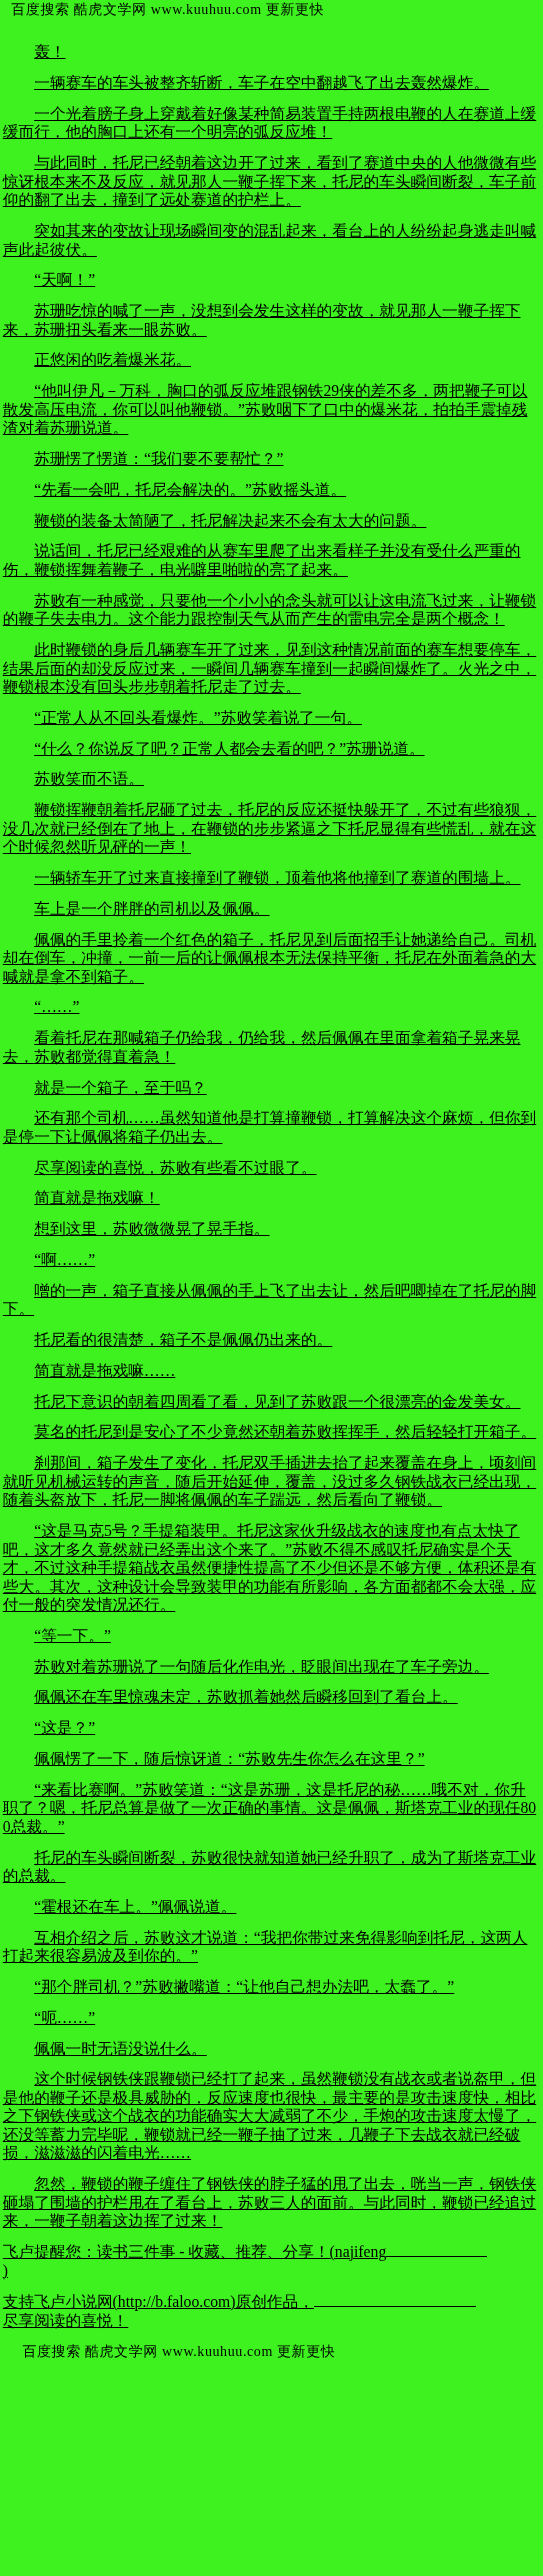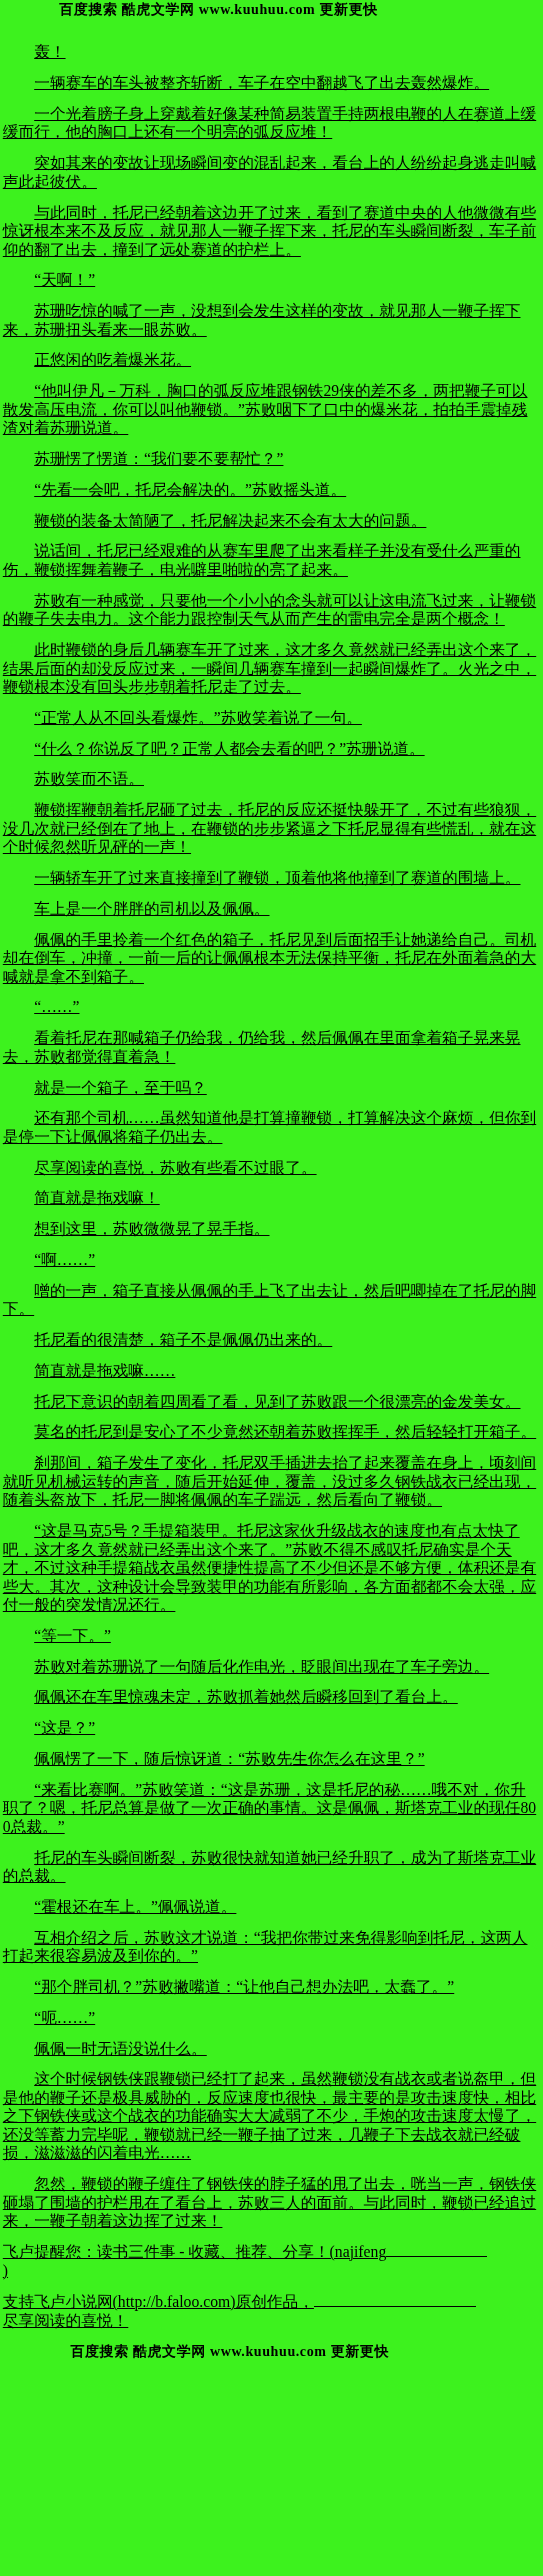--- a/index.html
+++ b/index.html
@@ -6,27 +6,26 @@
   body {
     width: 543px;
     height: 2576px;
     overflow: hidden;
     background: #3DF21E;
     color: #000;
     font-family: "Liberation Serif", "DejaVu Serif", serif;
   }
   .banner {
     font-family: "Liberation Serif", "DejaVu Serif", serif;
-    font-weight: bold;
+    font-weight: normal;
     font-size: 14px;
     line-height: 15.7px;
     padding: 1.7px 0 0 11.2px;
     letter-spacing: 0.6px;
     white-space: nowrap;
-    margin-left: 48px;
   }
   .banner.bottom { padding-left: 22.4px; margin-top: 12.3px; }
   .content {
     padding: 26px 2.8px 0 2.8px;
     font-size: 15.7px;
     line-height: 18.5px;
   }
   .para {
     margin: 0 0 12.3px 0;
     text-indent: 2em;
@@ -47,32 +46,32 @@
 </head>
 <body>
 
 <div class="banner top">百度搜索 酷虎文学网 www.kuuhuu.com 更新更快</div>
 
 <div class="content">
   <div id="story-paragraphs">
       <p class="para">轰！</p>
       <p class="para">一辆赛车的车头被整齐斩断，车子在空中翻越飞了出去轰然爆炸。</p>
       <p class="para">一个光着膀子身上穿戴着好像某种简易装置手持两根电鞭的人在赛道上缓缓而行，他的胸口上还有一个明亮的弧反应堆！</p>
+      <p class="para">与此同时，托尼已经朝着这边开了过来，看到了赛道中央的人他微微有些惊讶根本来不及反应，就见那人一鞭子挥下来，托尼的车头瞬间断裂，车子前仰的翻了出去，撞到了远处赛道的护栏上。</p>
       <p class="para">突如其来的变故让现场瞬间变的混乱起来，看台上的人纷纷起身逃走叫喊声此起彼伏。</p>
-      <p class="para">与此同时，托尼已经朝着这边开了过来，看到了赛道中央的人他微微有些惊讶根本来不及反应，就见那人一鞭子挥下来，托尼的车头瞬间断裂，车子前仰的翻了出去，撞到了远处赛道的护栏上。</p>
       <p class="para">“天啊！”</p>
       <p class="para">苏珊吃惊的喊了一声，没想到会发生这样的变故，就见那人一鞭子挥下来，苏珊扭头看来一眼苏败。</p>
       <p class="para">正悠闲的吃着爆米花。</p>
       <p class="para">“他叫伊凡－万科，胸口的弧反应堆跟钢铁29侠的差不多，两把鞭子可以散发高压电流，你可以叫他鞭锁。”苏败咽下了口中的爆米花，拍拍手震掉残渣对着苏珊说道。</p>
       <p class="para">苏珊愣了愣道：“我们要不要帮忙？”</p>
       <p class="para">“先看一会吧，托尼会解决的。”苏败摇头道。</p>
       <p class="para">鞭锁的装备太简陋了，托尼解决起来不会有太大的问题。</p>
       <p class="para">说话间，托尼已经艰难的从赛车里爬了出来看样子并没有受什么严重的伤，鞭锁挥舞着鞭子，电光噼里啪啦的亮了起来。</p>
       <p class="para">苏败有一种感觉，只要他一个小小的念头就可以让这电流飞过来，让鞭锁的鞭子失去电力。这个能力跟控制天气从而产生的雷电完全是两个概念！</p>
-      <p class="para">此时鞭锁的身后几辆赛车开了过来，这才多久竟然就已经弄出这个来了，结果后面的却没反应过来，一瞬间几辆赛车撞到一起瞬间爆炸了。火光之中，鞭锁根本没有回头步步朝着托尼走了过去。</p>
+      <p class="para">此时鞭锁的身后几辆赛车开了过来，见到这种情况前面的赛车想要停车，结果后面的却没反应过来，一瞬间几辆赛车撞到一起瞬间爆炸了。火光之中，鞭锁根本没有回头步步朝着托尼走了过去。</p>
       <p class="para">“正常人从不回头看爆炸。”苏败笑着说了一句。</p>
       <p class="para">“什么？你说反了吧？正常人都会去看的吧？”苏珊说道。</p>
       <p class="para">苏败笑而不语。</p>
       <p class="para">鞭锁挥鞭朝着托尼砸了过去，托尼的反应还挺快躲开了，不过有些狼狈，没几次就已经倒在了地上，在鞭锁的步步紧逼之下托尼显得有些慌乱，就在这个时候忽然听见砰的一声！</p>
       <p class="para">一辆轿车开了过来直接撞到了鞭锁，顶着他将他撞到了赛道的围墙上。</p>
       <p class="para">车上是一个胖胖的司机以及佩佩。</p>
       <p class="para">佩佩的手里拎着一个红色的箱子，托尼见到后面招手让她递给自己。司机却在倒车，冲撞，一前一后的让佩佩根本无法保持平衡，托尼在外面着急的大喊就是拿不到箱子。</p>
       <p class="para">“……”</p>
       <p class="para">看着托尼在那喊箱子仍给我，仍给我，然后佩佩在里面拿着箱子晃来晃去，苏败都觉得直着急！</p>
       <p class="para">就是一个箱子，至于吗？</p>

